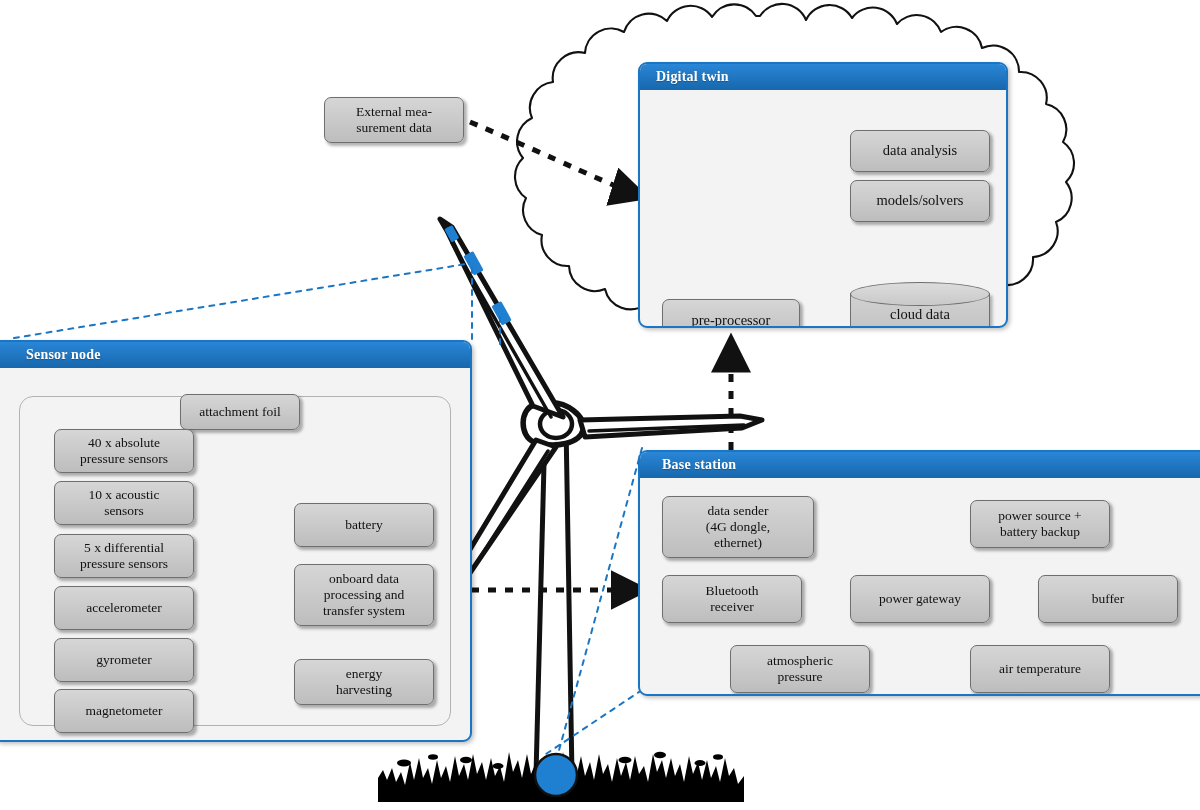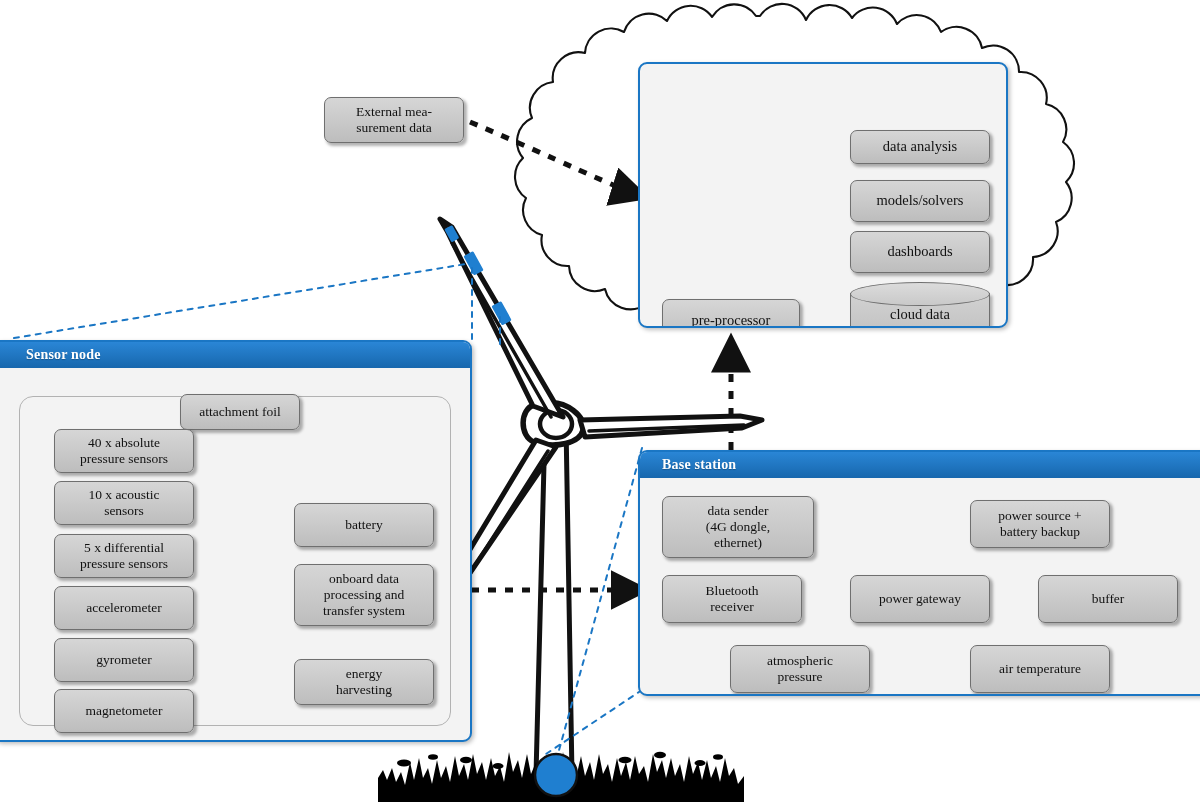--- a/index.html
+++ b/index.html
@@ -217,30 +217,30 @@
       <path d="M968,663 C948,658 934,634 925,614" marker-end="url(#ahs)"></path>
     </g>
   </svg>
 
   <div class="node sm" style="left:324px;top:97px;width:140px;height:46px;flex-direction:column;">
     <span class="lbl-line">External mea-</span>
     <span class="lbl-line">surement data</span>
   </div>
 
   <div class="panel" style="left:638px;top:62px;width:370px;height:266px;">
+    <div class="panel-hd">Digital twin</div>
     <div class="panel-body">
 
 
       <div class="node" style="left:22px;top:209px;width:138px;height:44px;">pre-processor</div>
 
-      <div class="node" style="left:210px;top:40px;width:140px;height:34px;">data analysis</div>
+      <div class="node" style="left:210px;top:40px;width:140px;height:42px;">data analysis</div>
 
       <div class="node" style="left:210px;top:90px;width:140px;height:42px;">models/solvers</div>
 
-      <div class="node" style="left:210px;top:141px;width:140px;height:42px;">dashboards</div>
 
       <div class="cyl" style="left:210px;top:192px;width:140px;height:66px;">
         <div class="body"></div>
         <div class="top"></div>
         <div class="lbl">
           <div>
             <span class="lbl-line">cloud data</span>
             <span class="lbl-line">storage</span>
           </div>
         </div>

